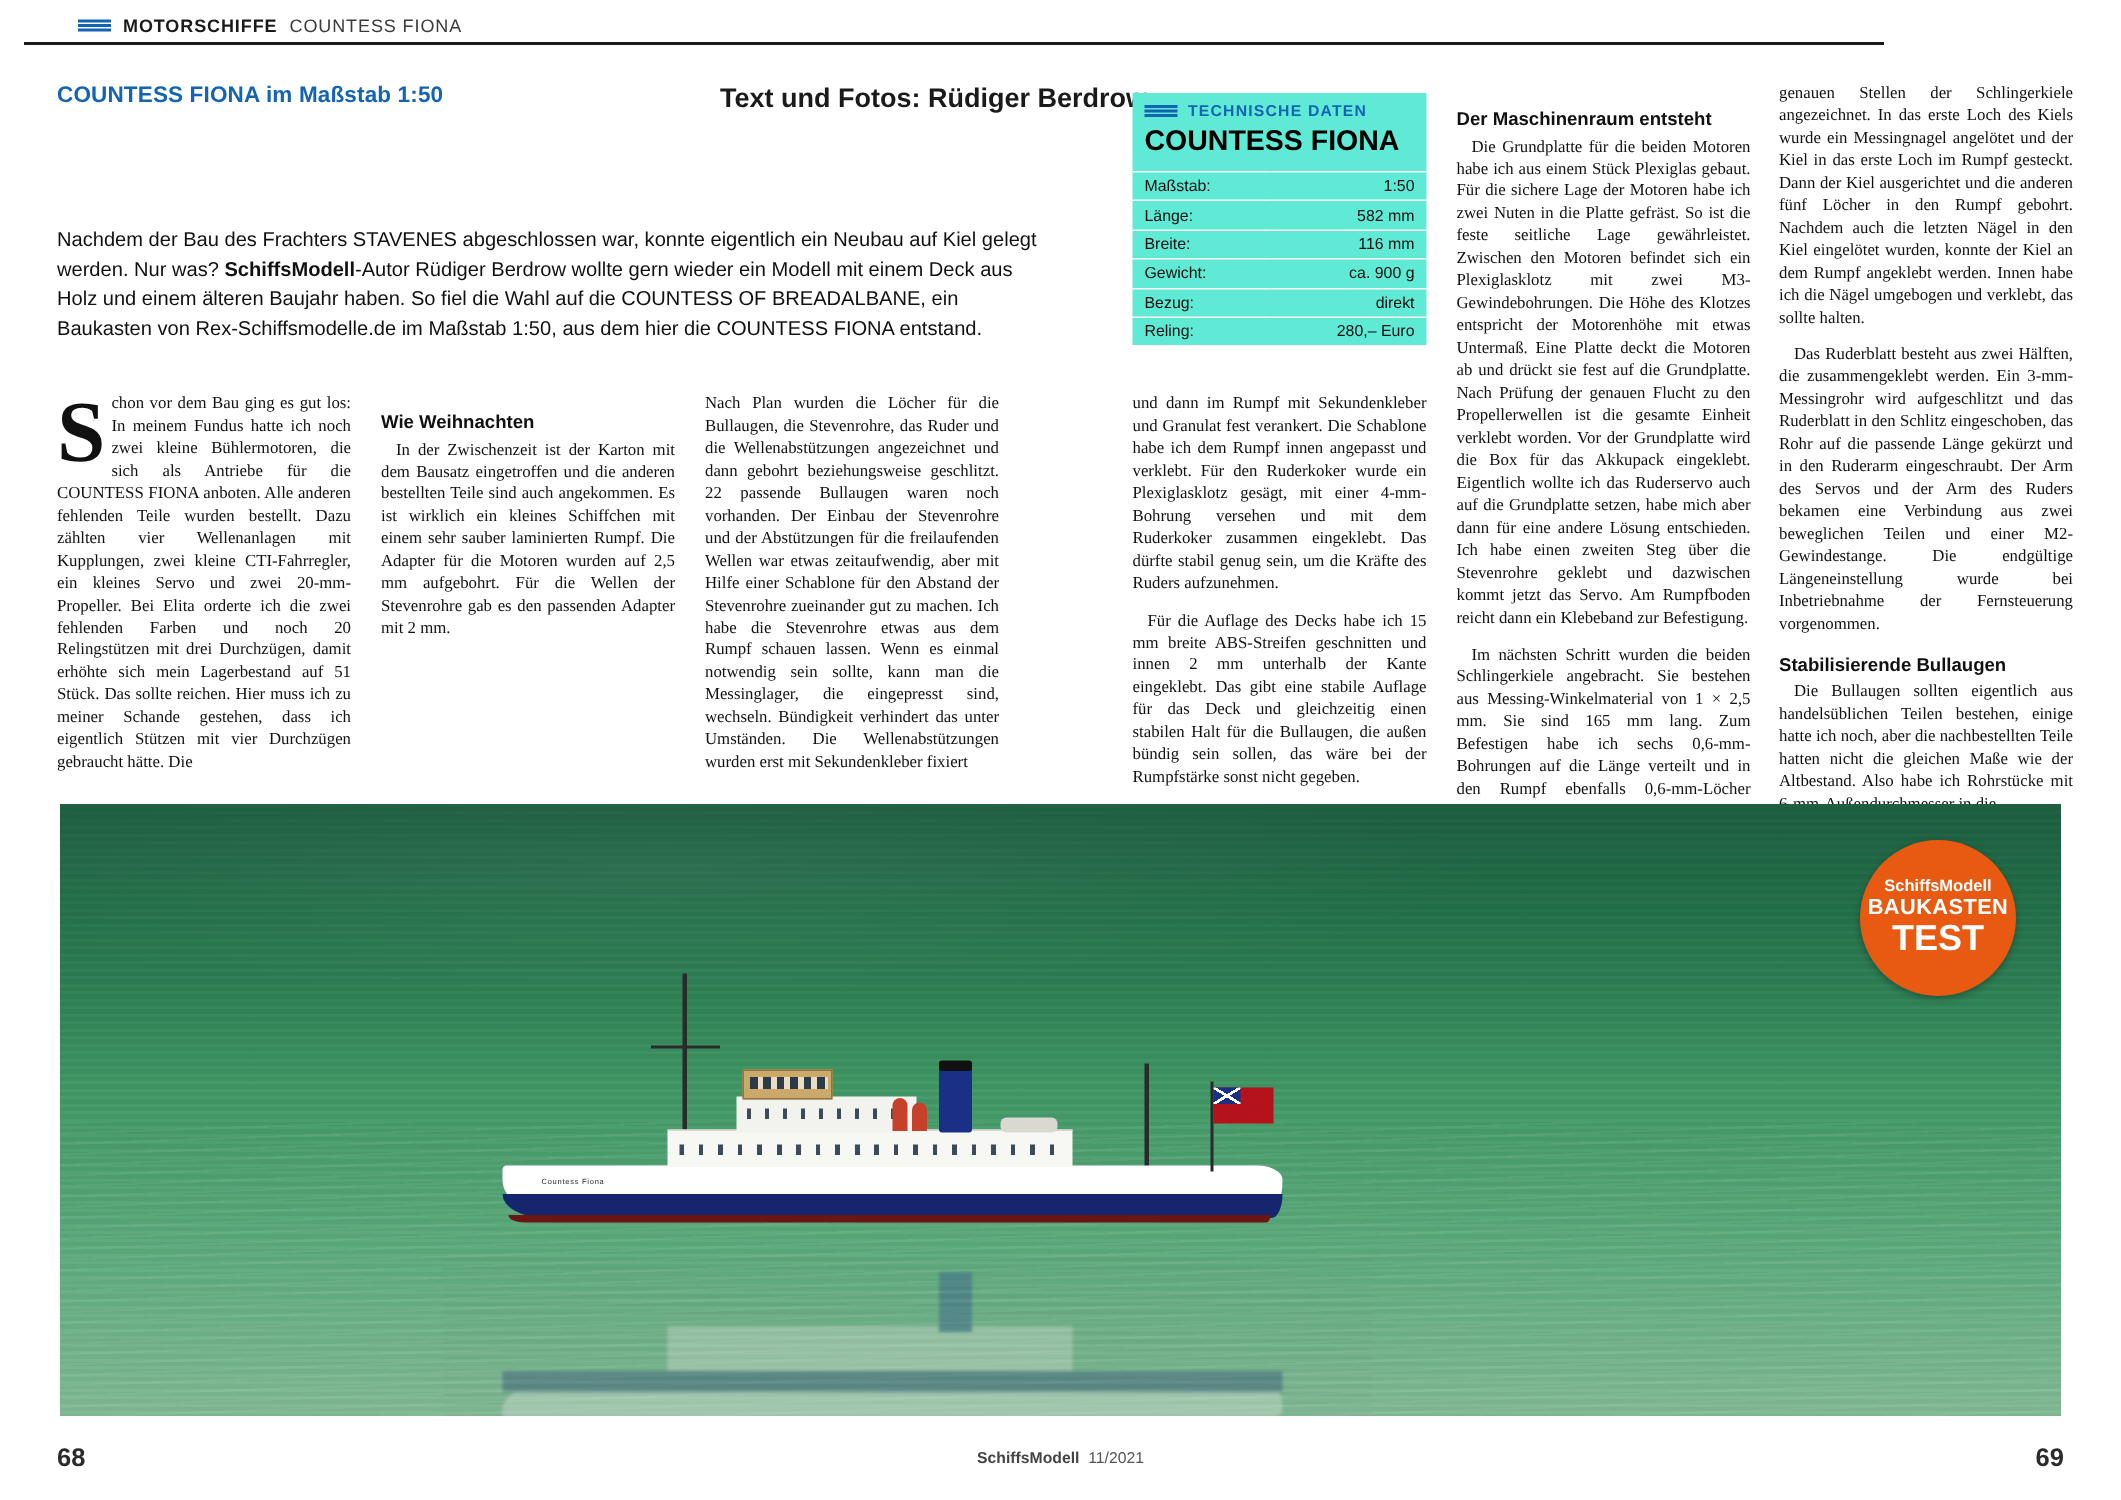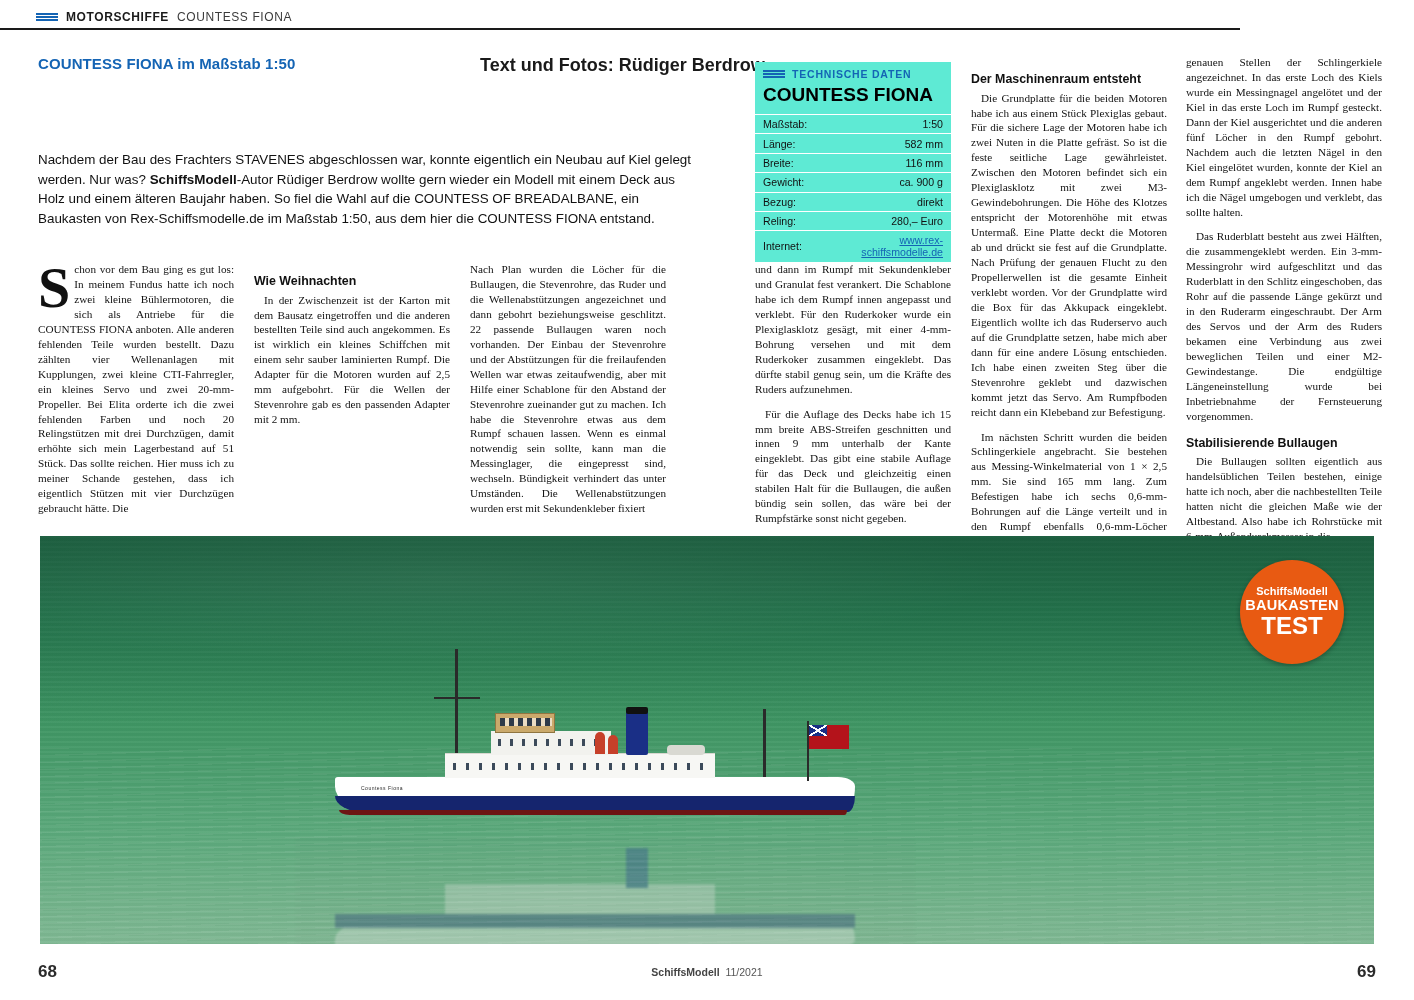--- a/index.html
+++ b/index.html
@@ -9,21 +9,21 @@
     background:#ffffff;
     font-family:"Liberation Sans", sans-serif;
     color:#000;
     position:relative;
     overflow:hidden;
   }
   .page { position:relative; width:1414px; height:1000px; }
 
   
   .runhead {
-    position:absolute; left:0; top:0; width:1240px; height:30px;
+    position:absolute; left:16px; top:0; width:1240px; height:30px;
     border-bottom:2px solid #1a1a1a;
   }
   .runhead-inner {
     position:absolute; left:36px; top:10px;
     display:flex; align-items:center; gap:8px;
   }
   .logo-mark { display:inline-block; width:22px; height:9px; position:relative; }
   .logo-mark i {
     display:block; position:absolute; height:2px; background:#1464b4; width:22px;
   }
@@ -343,31 +343,27 @@
           <td class="v">ca. 900 g</td>
         </tr>
         <tr>
           <td class="k">Bezug:</td>
           <td class="v">direkt</td>
         </tr>
         <tr>
           <td class="k">Reling:</td>
           <td class="v">280,– Euro</td>
         </tr>
-        <tr>
-          <td class="k">Internet:</td>
-          <td class="v"><a href="#">www.rex-schiffsmodelle.de</a></td>
-        </tr>
       </tbody>
     </table>
   </div>
 
   <div class="col c4">
     <p class="first">und dann im Rumpf mit Sekundenkleber und Granulat fest verankert. Die Schablone habe ich dem Rumpf innen angepasst und verklebt. Für den Ruderkoker wurde ein Plexiglasklotz gesägt, mit einer 4-mm-Bohrung versehen und mit dem Ruderkoker zusammen eingeklebt. Das dürfte stabil genug sein, um die Kräfte des Ruders aufzunehmen.</p>
-    <p style="margin-top:10px">Für die Auflage des Decks habe ich 15 mm breite ABS-Streifen geschnitten und innen 9 mm unterhalb der Kante eingeklebt. Das gibt eine stabile Auflage für das Deck und gleichzeitig einen stabilen Halt für die Bullaugen, die außen bündig sein sollen, das wäre bei der Rumpfstärke sonst nicht gegeben.</p>
+    <p style="margin-top:10px">Für die Auflage des Decks habe ich 15 mm breite ABS-Streifen geschnitten und innen 2 mm unterhalb der Kante eingeklebt. Das gibt eine stabile Auflage für das Deck und gleichzeitig einen stabilen Halt für die Bullaugen, die außen bündig sein sollen, das wäre bei der Rumpfstärke sonst nicht gegeben.</p>
   </div>
 
   <div class="col c5">
     <h3 style="margin-top:16px">Der Maschinenraum entsteht</h3>
     <p>Die Grundplatte für die beiden Motoren habe ich aus einem Stück Plexiglas gebaut. Für die sichere Lage der Motoren habe ich zwei Nuten in die Platte gefräst. So ist die feste seitliche Lage gewährleistet. Zwischen den Motoren befindet sich ein Plexiglasklotz mit zwei M3-Gewindebohrungen. Die Höhe des Klotzes entspricht der Motorenhöhe mit etwas Untermaß. Eine Platte deckt die Motoren ab und drückt sie fest auf die Grundplatte. Nach Prüfung der genauen Flucht zu den Propellerwellen ist die gesamte Einheit verklebt worden. Vor der Grundplatte wird die Box für das Akkupack eingeklebt. Eigentlich wollte ich das Ruderservo auch auf die Grundplatte setzen, habe mich aber dann für eine andere Lösung entschieden. Ich habe einen zweiten Steg über die Stevenrohre geklebt und dazwischen kommt jetzt das Servo. Am Rumpfboden reicht dann ein Klebeband zur Befestigung.</p>
     <p style="margin-top:10px">Im nächsten Schritt wurden die beiden Schlingerkiele angebracht. Sie bestehen aus Messing-Winkelmaterial von 1 × 2,5 mm. Sie sind 165 mm lang. Zum Befestigen habe ich sechs 0,6-mm-Bohrungen auf die Länge verteilt und in den Rumpf ebenfalls 0,6-mm-Löcher gebohrt. Vorher wurden natürlich die</p>
   </div>
 
   <div class="col c6">
     <p class="first">genauen Stellen der Schlingerkiele angezeichnet. In das erste Loch des Kiels wurde ein Messingnagel angelötet und der Kiel in das erste Loch im Rumpf gesteckt. Dann der Kiel ausgerichtet und die anderen fünf Löcher in den Rumpf gebohrt. Nachdem auch die letzten Nägel in den Kiel eingelötet wurden, konnte der Kiel an dem Rumpf angeklebt werden. Innen habe ich die Nägel umgebogen und verklebt, das sollte halten.</p>

